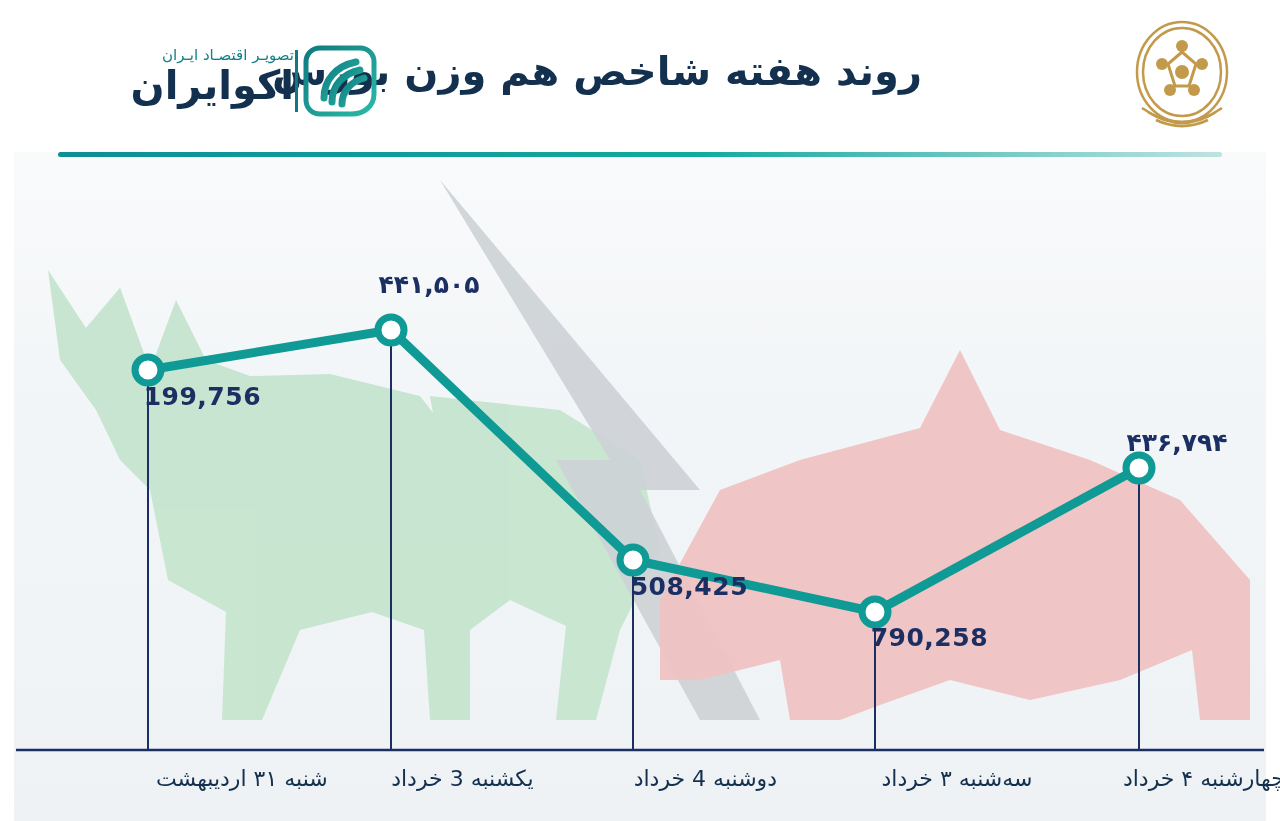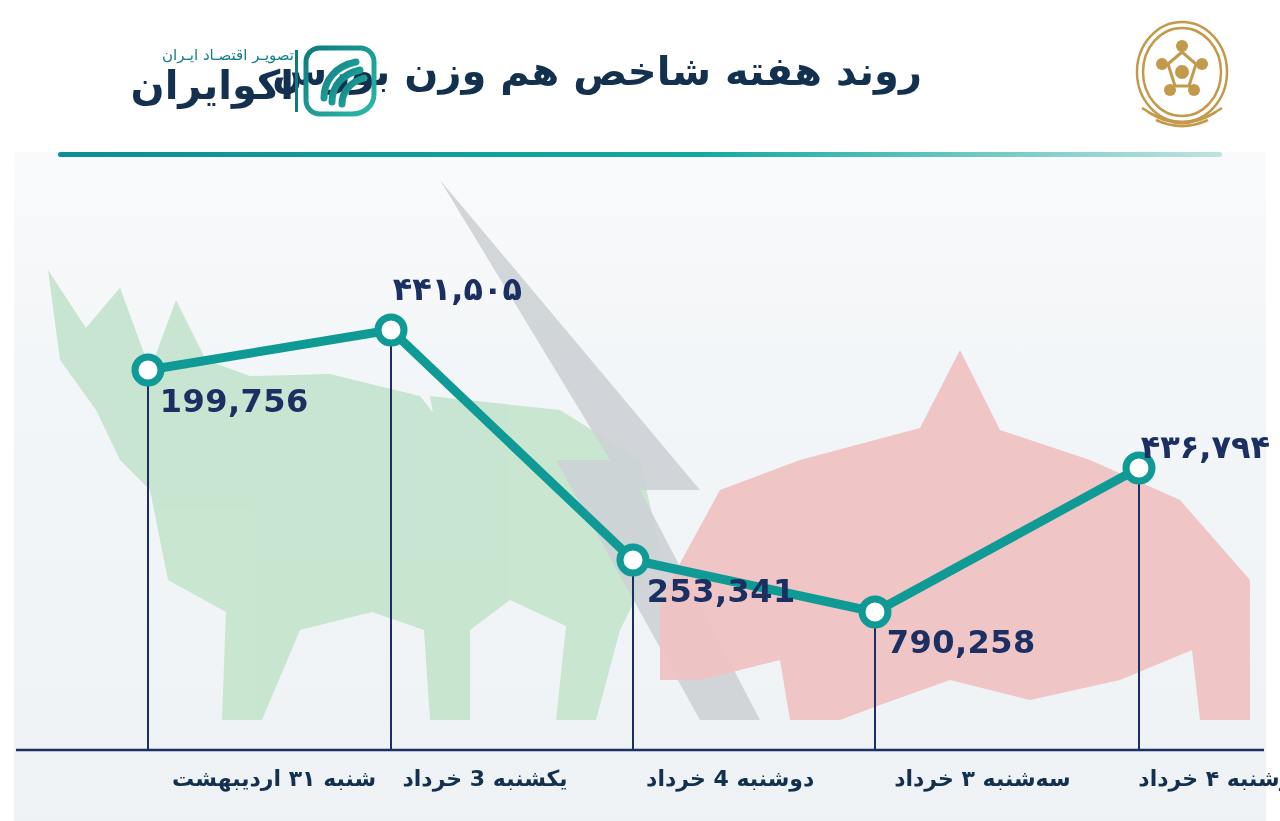--- a/index.html
+++ b/index.html
@@ -67,27 +67,27 @@
 
   
   #chart-area{
     position:absolute;top:160px;left:0;right:0;bottom:0;
   }
   #bg-art{position:absolute;inset:0;}
   #plot{position:absolute;inset:0;}
 
   .axis-label{
     position:absolute;
-    color:#13304f;font-size:22px;font-weight:bold;
+    color:#13304f;font-size:22px;font-weight:normal;
     white-space:nowrap;direction:rtl;
     transform:translateX(50%);
   }
   .value-label{
     position:absolute;
-    color:#1b2f63;font-size:32px;font-weight:bold;
+    color:#1b2f63;font-size:25px;font-weight:bold;
     white-space:nowrap;direction:ltr;
     transform:translateX(50%);
     letter-spacing:0.5px;
   }
 </style>
 </head>
 <body>
 
 <div id="page">
 
@@ -197,21 +197,21 @@
           <circle cx="391" cy="170" r="13" fill="#ffffff" stroke="#0f9a96" stroke-width="7"></circle>
           <circle cx="633" cy="400" r="13" fill="#ffffff" stroke="#0f9a96" stroke-width="7"></circle>
           <circle cx="875" cy="452" r="13" fill="#ffffff" stroke="#0f9a96" stroke-width="7"></circle>
           <circle cx="1139" cy="308" r="13" fill="#ffffff" stroke="#0f9a96" stroke-width="7"></circle>
         </g>
       </svg>
 
       
       <div class="value-label" style="left:85px;top:222px;">199,756</div>
       <div class="value-label" style="left:328px;top:110px;">۴۴۱,۵۰۵</div>
-      <div class="value-label" style="left:572px;top:412px;">253,341</div>
+      <div class="value-label" style="left:572px;top:412px;">508,425</div>
       <div class="value-label" style="left:812px;top:463px;">790,258</div>
       <div class="value-label" style="left:1076px;top:268px;">۴۳۶,۷۹۴</div>
 
       
       <div class="axis-label" style="left:70px;top:606px;">شنبه ۳۱ اردیبهشت</div>
       <div class="axis-label" style="left:320px;top:606px;">یکشنبه 3 خرداد</div>
       <div class="axis-label" style="left:562px;top:606px;">دوشنبه 4 خرداد</div>
       <div class="axis-label" style="left:806px;top:606px;">سه‌شنبه ۳ خرداد</div>
       <div class="axis-label" style="left:1042px;top:606px;">چهارشنبه ۴ خرداد</div>
     </div>

